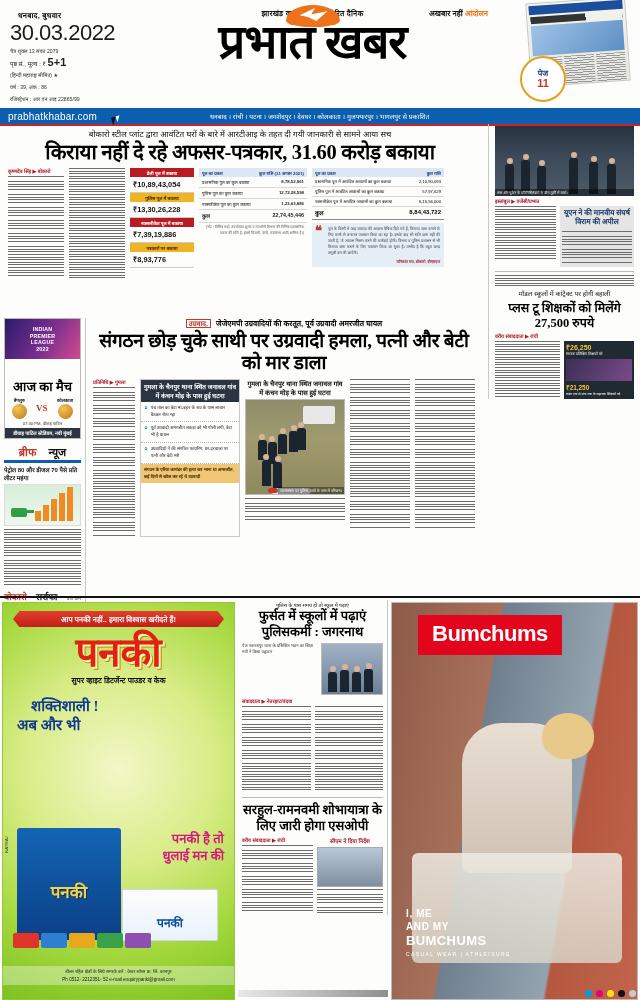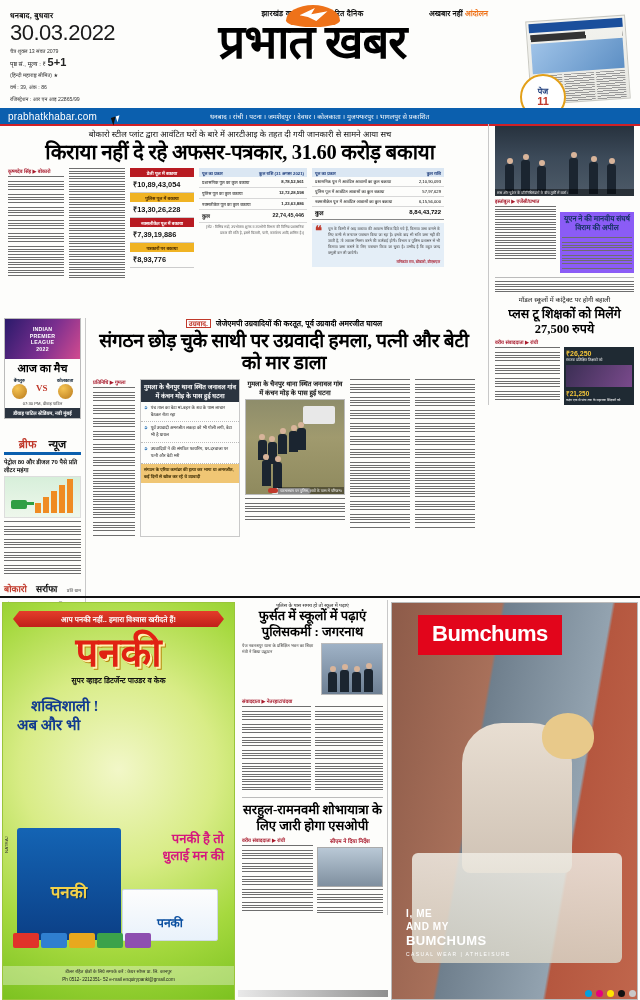--- a/index.html
+++ b/index.html
@@ -7,21 +7,21 @@
   body { font-family:"Liberation Sans", sans-serif; }
 
   #page {
     position:relative; width:640px; height:1000px; margin:0 auto;
     background:#fdfdfb; overflow:hidden;
   }
 
   
   .masthead { position:relative; height:108px; padding:6px 8px 0 8px; }
   .mh-left { position:absolute; left:10px; top:10px; width:120px; }
-  .mh-place { font-size:7.5px; font-weight:bold; color:#111; letter-spacing:.2px; }
+  .mh-place { font-size:7.5px; font-weight:bold; color:#111; letter-spacing:.2px;margin-left:8px; }
   .mh-date { font-size:22px; font-weight:normal; color:#1a1a1a; letter-spacing:-.5px; margin-top:2px; line-height:1; }
   .mh-sub { font-size:5.2px; color:#333; margin-top:3px; line-height:1.7; }
   .mh-pages { font-size:6px; color:#222; }
   .mh-pages b { font-size:11px; }
 
   .mh-center { position:absolute; left:135px; top:8px; width:355px; text-align:center; }
   .mh-tag { font-size:7.6px; font-weight:bold; color:#141414; letter-spacing:.2px; }
   .mh-title {
     font-family:"Liberation Serif", serif; font-weight:bold;
     font-size:47px; line-height:.98; color:#000; letter-spacing:-1px;
@@ -32,21 +32,21 @@
   .bird {
     position:absolute; left:50%; transform:translateX(-50%); top:-3px;
     width:54px; height:22px; background:#ee7219;
     border-radius:50% 50% 45% 45% / 70% 70% 30% 30%;
   }
   .bird:after{
     content:""; position:absolute; left:14px; top:3px; width:28px; height:13px;
     background:#fff; clip-path:polygon(0 55%,55% 0,42% 48%,100% 25%,60% 100%,30% 70%);
   }
 
-  .mh-right { position:absolute; right:4px; top:18px; width:120px; height:98px; }
+  .mh-right { position:absolute; right:4px; top:0; width:120px; height:98px; }
   .thumbpaper{
     position:absolute; right:8px; top:0; width:100px; height:84px;
     background:linear-gradient(#f3f3ef,#e7e7e1); border:1px solid #c9c9c2;
     transform:rotate(-4deg); overflow:hidden;
   }
   .tp-head{height:9px;background:#1b4f9c;margin:2px;}
   .tp-title{height:7px;margin:2px 3px;background:repeating-linear-gradient(90deg,#333 0 60%,transparent 60% 100%);}
   .tp-img{height:30px;margin:2px 3px;background:linear-gradient(135deg,#9fc3e8,#5d8fc4);}
   .tp-cols{display:flex;gap:2px;margin:2px 3px;}
   .tp-col{flex:1;height:28px;background:repeating-linear-gradient(#999 0 1px,transparent 1px 2.4px);}
@@ -108,37 +108,37 @@
   .quote .qn{font-size:3.8px;font-weight:bold;color:#a8192b;text-align:right;margin-top:2px;}
 
   
   .worldcol{position:absolute;right:0;top:124px;width:152px;padding:2px 6px 0 6px;border-left:1px solid #c8c8c8;}
   .photo{position:relative;background:#2e3640;overflow:hidden;}
   .photo .cap{position:absolute;left:0;right:0;bottom:0;font-size:3.6px;color:#fff;background:rgba(0,0,0,.45);padding:1px 2px;}
   .ph-room{background:linear-gradient(#27323e 0%,#3c4a59 45%,#4e5b68 100%);}
   .fig{position:absolute;bottom:2px;width:9px;background:#1b2530;border-radius:3px 3px 0 0;}
   .fig i{position:absolute;top:-6px;left:1.5px;width:6px;height:6px;border-radius:50%;background:#d8b49a;display:block;}
   .worldcol .hl2{font-family:"Liberation Serif",serif;font-weight:bold;font-size:12.5px;line-height:1.2;text-align:center;margin-top:3px;}
-  .subbox{background:#8b5cf6;margin-top:6px;}
+  .subbox{background:#e5e5e5;margin-top:0;}
   .subbox .sh{font-family:"Liberation Serif",serif;font-weight:bold;font-size:7.4px;color:#12325f;text-align:center;padding:2px 3px;line-height:1.25;}
 
   
   .sidebar{position:absolute;left:0;top:318px;width:86px;padding:0 4px;border-right:1px solid #c8c8c8;}
   .iplbox{border:1px solid #bbb;}
   .ipl-top{height:40px;background:linear-gradient(120deg,#2b1a6b,#7b2f8f 55%,#d24b8f);position:relative;}
   .ipl-logo{position:absolute;left:50%;top:7px;transform:translateX(-50%);color:#fff;font-size:5.2px;font-weight:bold;text-align:center;line-height:1.25;letter-spacing:.3px;}
-  .ipl-t{font-family:"Liberation Serif",serif;font-weight:bold;font-size:11px;text-align:center;padding:1px 0 1px;}
+  .ipl-t{font-family:"Liberation Serif",serif;font-weight:bold;font-size:13px;text-align:center;padding:18px 0 1px;}
   .ipl-teams{display:flex;align-items:center;justify-content:space-around;padding:1px 2px 2px;}
   .ipl-teams .tm{font-size:4.6px;font-weight:bold;text-align:center;color:#123;}
   .ipl-teams .tm .b{display:block;width:15px;height:15px;border-radius:50%;margin:1px auto 0;background:radial-gradient(circle at 35% 30%,#f6c453,#b8791b);}
   .ipl-vs{font-size:9px;font-weight:bold;color:#c0392b;font-family:Liberation Serif, serif;}
   .ipl-time{font-size:4.2px;text-align:center;color:#333;padding-bottom:2px;}
   .ipl-foot{background:#2b3440;color:#fff;font-size:5px;font-weight:bold;text-align:center;padding:2px 0;}
 
-  .briefhead{display:flex;align-items:center;justify-content:center;gap:12px;margin:17px 0 1px;}
+  .briefhead{display:flex;align-items:center;justify-content:center;gap:12px;margin:5px 0 1px;}
   .briefhead .a{font-family:"Liberation Serif",serif;font-size:11px;font-weight:bold;color:#c0392b;}
   .briefhead .b{font-family:"Liberation Serif",serif;font-size:11px;font-weight:bold;color:#111;text-align:center;}
   .blueline{height:2.5px;background:#0b5fae;margin-bottom:3px;}
   .sb-h{font-size:6px;font-weight:bold;line-height:1.35;color:#111;margin-bottom:2px;}
   .fuelimg{height:42px;background:linear-gradient(#d7efda,#eef7ec);position:relative;overflow:hidden;border:1px solid #ddd;}
   .bar{position:absolute;bottom:4px;width:6px;background:#ef8b22;}
   .nozzle{position:absolute;left:6px;bottom:8px;width:16px;height:9px;background:#2f9e44;border-radius:2px;}
   .nozzle:after{content:"";position:absolute;right:-7px;top:2px;width:9px;height:3px;background:#2f9e44;}
 
   .sarafa-h{display:flex;justify-content:space-between;align-items:baseline;margin-top:5px;}

